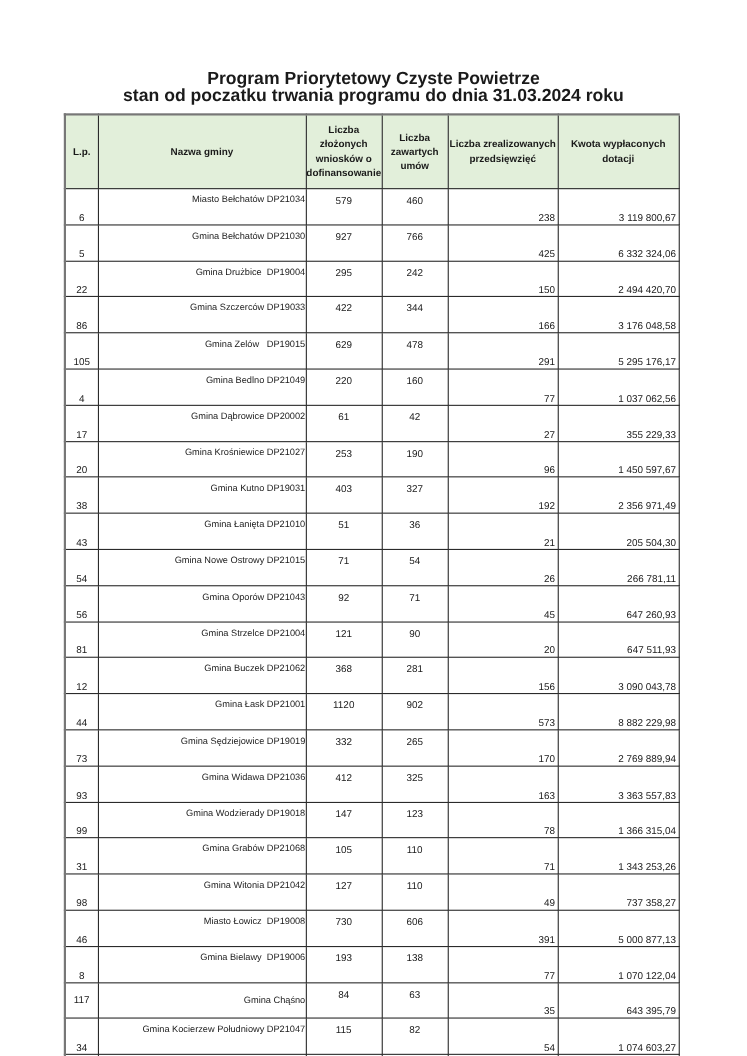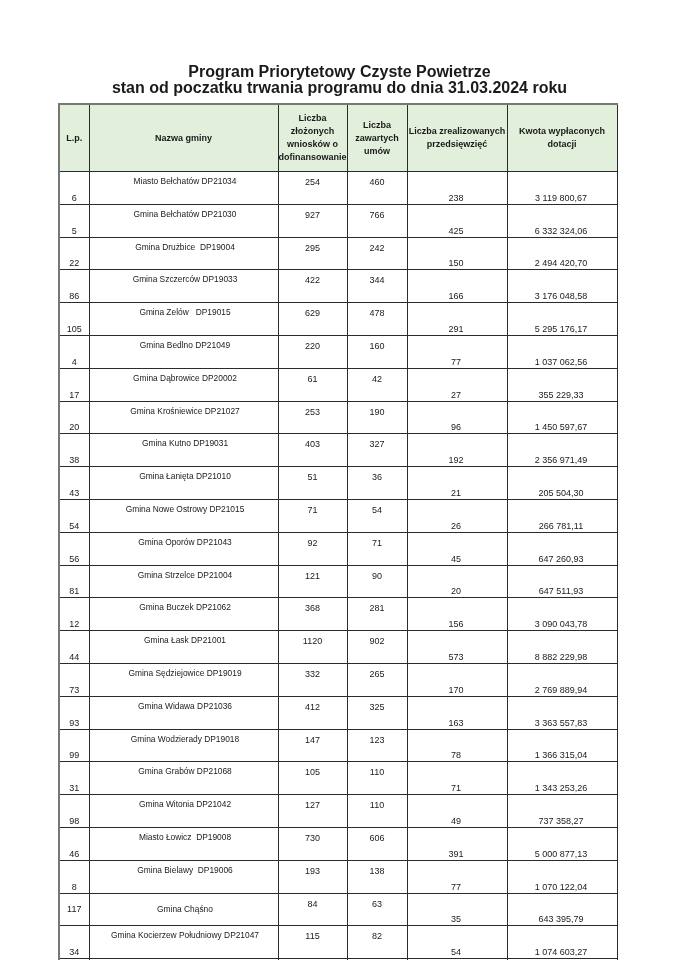--- a/index.html
+++ b/index.html
@@ -6,23 +6,23 @@
   body { width: 679px; height: 960px; position: relative; font-family: "Liberation Sans", sans-serif; color: #1a1a1a; }
   .title { position: absolute; left: 0; width: 679px; text-align: center; font-weight: bold; font-size: 16px; }
   .t1 { top: 63px; }
   .t2 { top: 79px; }
   table { position: absolute; left: 58px; top: 103px; border-collapse: collapse; table-layout: fixed; width: 558px; }
   th, td { border: 1px solid #2b2b2b; padding: 0; font-size: 9px; }
   th { background: #e2efda; font-weight: bold; height: 66px; text-align: center; vertical-align: middle; line-height: 13px; font-size: 9px; }
   td { height: 26.8px; }
   table { border-left: 2px solid #777; border-top: 2px solid #777; }
   td.lp { text-align: center; vertical-align: bottom; padding-bottom: 1px; }
-  td.name { text-align: center; vertical-align: top; padding-left: 3px; padding-top: 4px; white-space: pre; font-size: 8.4px; }
+  td.name { text-align: right; vertical-align: top; padding-left: 3px; padding-top: 4px; white-space: pre; font-size: 8.4px; }
   td.c1, td.c2 { text-align: center; vertical-align: top; padding-top: 5px; }
-  td.c3, td.c4 { text-align: center; vertical-align: bottom; padding-right: 2px; padding-bottom: 1px; }
+  td.c3, td.c4 { text-align: right; vertical-align: bottom; padding-right: 2px; padding-bottom: 1px; }
   col.col-lp { width: 30px; }
   col.col-name { width: 189px; }
   col.col-c1 { width: 69px; }
   col.col-c2 { width: 60px; }
   col.col-c3 { width: 100px; }
   col.col-c4 { width: 110px; }
 </style>
 </head>
 <body>
 
@@ -45,21 +45,21 @@
       <th>Liczba złożonych wniosków o dofinansowanie</th>
       <th>Liczba zawartych umów</th>
       <th>Liczba zrealizowanych przedsięwzięć</th>
       <th>Kwota wypłaconych dotacji</th>
     </tr>
   </thead>
   <tbody id="tbody">
       <tr>
         <td class="lp">6</td>
         <td class="name">Miasto Bełchatów DP21034</td>
-        <td class="c1">254</td>
+        <td class="c1">579</td>
         <td class="c2">460</td>
         <td class="c3">238</td>
         <td class="c4">3 119 800,67</td>
       </tr>
       <tr>
         <td class="lp">5</td>
         <td class="name">Gmina Bełchatów DP21030</td>
         <td class="c1">927</td>
         <td class="c2">766</td>
         <td class="c3">425</td>

